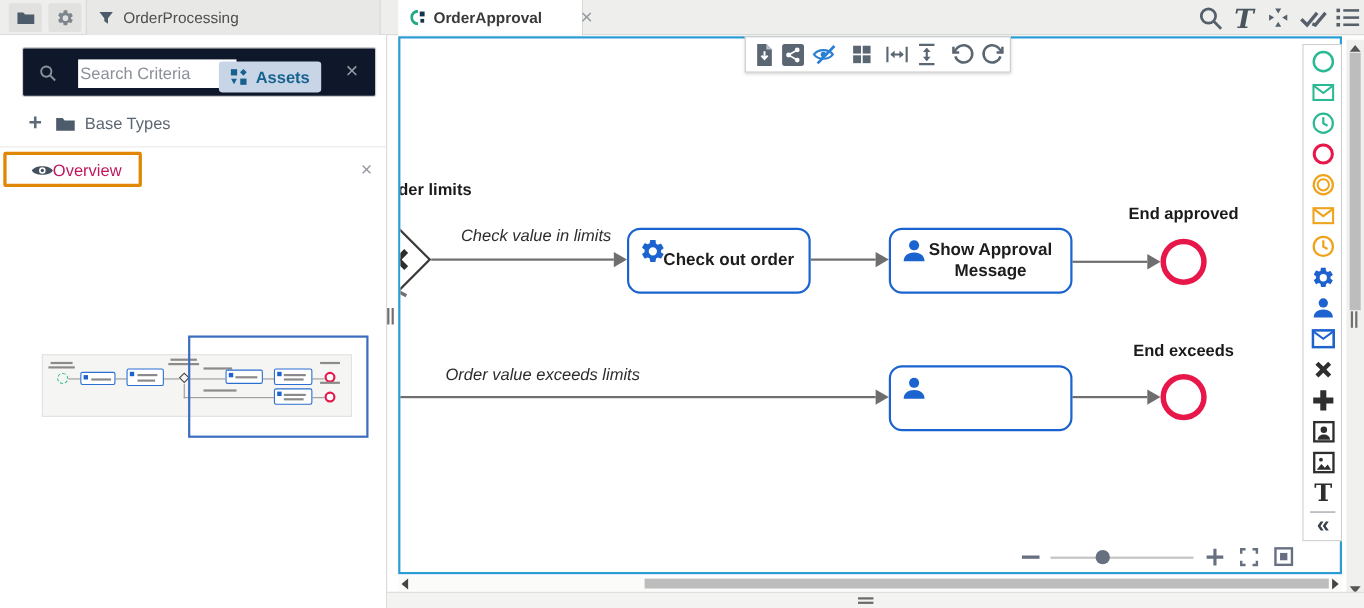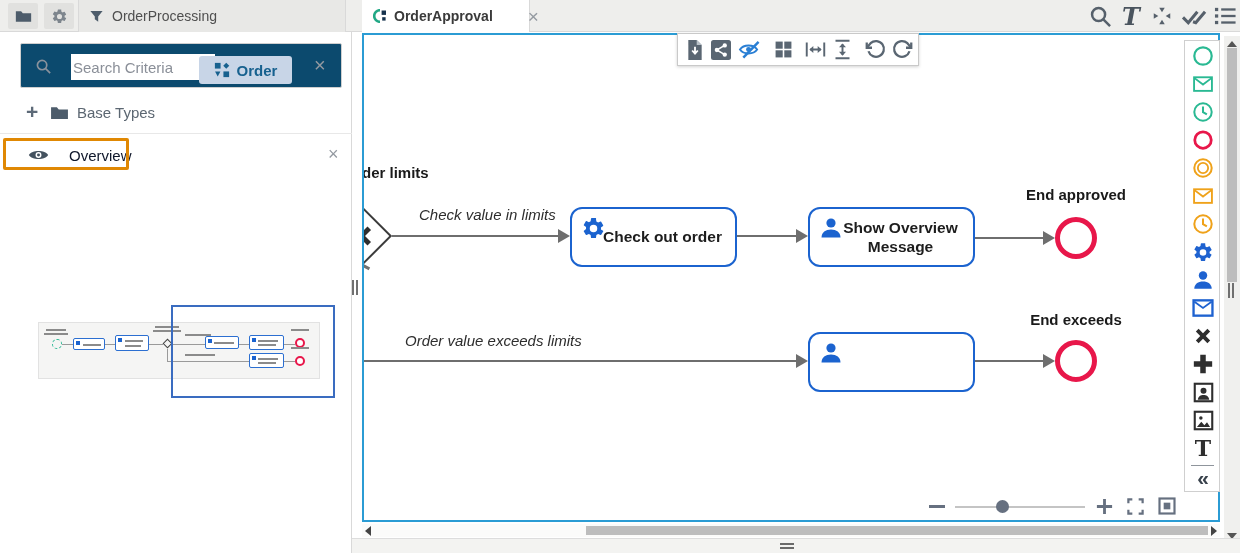--- a/index.html
+++ b/index.html
@@ -12,30 +12,30 @@
   .tbtn{position:absolute;top:3px;width:30px;height:26px;background:#e1e1df;border-radius:2px;display:flex;align-items:center;justify-content:center}
   #project-tab{position:absolute;left:78px;top:0;width:268px;height:32px;background:#e8e8e6;border-left:1px solid #d9d9d9;border-right:1px solid #d9d9d9;box-sizing:border-box;display:flex;align-items:center;gap:8px;padding-left:10px}
   #project-tab span{font-size:14px;color:#4f4f4f}
   
   #doc-tab{position:absolute;left:362px;top:0;width:168px;height:32px;background:#fff;border-right:1px solid #d9d9d9;box-sizing:border-box;display:flex;align-items:center;gap:7px;padding-left:11px}
   #doc-tab .lbl{font-size:14px;font-weight:bold;color:#3a3a3a}
   .closex{color:#949aa1;font-size:19px;line-height:1;font-weight:normal}
   #doc-tab .closex{margin-left:28px}
   
   #left-panel{position:absolute;left:0;top:32px;width:352px;height:521px;background:#fff;border-right:1px solid #d9d9d9;box-sizing:border-box}
-  #search-box{position:absolute;left:20px;top:11px;width:322px;height:45px;border:1px solid #cfcfcf;border-radius:2px;box-sizing:border-box;background:#0c4a6e}
+  #search-box{position:absolute;left:20px;top:11px;width:322px;height:45px;border:1px solid #cfcfcf;border-radius:2px;box-sizing:border-box;background:#0f172a}
   #search-input{position:absolute;left:50px;top:10px;width:140px;height:24px;border:none;outline:none;font-size:15px;color:#444;font-family:"Liberation Sans",sans-serif}
   #search-input::placeholder{color:#8a8f98}
   #assets-chip{position:absolute;left:178px;top:12px;width:93px;height:28px;background:#c8d5e7;border-radius:3px;display:flex;align-items:center;justify-content:center;gap:7px}
   #assets-chip span{font-size:15px;font-weight:bold;color:#17618f}
   #base-types-row{position:absolute;left:0;top:64px;width:352px;height:34px}
   #base-types-row .lbl{position:absolute;left:77px;top:8px;font-size:15px;color:#5c6772}
   #panel-divider{position:absolute;left:0;top:101px;width:352px;height:1px;background:#e8e8e8}
   #overview-row{position:absolute;left:0;top:102px;width:352px;height:40px}
-  #overview-row .lbl{position:absolute;left:69px;top:13px;font-size:15px;color:#0f172a}
+  #overview-row .lbl{position:absolute;left:48px;top:13px;font-size:15px;color:#be185d}
   #overview-highlight{position:absolute;left:3px;top:106px;width:126px;height:32px;border:3px solid #e08803;border-radius:2px;box-sizing:border-box}
   
   #minimap{position:absolute;left:38px;top:290px;width:282px;height:57px;background:#f5f5f4;border:1px solid #e2e2e2;box-sizing:border-box}
   .mm-task{position:absolute;border:1px solid #2c6fd1;background:#fff;border-radius:2px;box-sizing:border-box}
   .mm-bar{position:absolute;height:2px;background:#8b8b8b}
   .mm-line{position:absolute;background:#9a9a9a}
   .mm-dot{position:absolute;left:2px;top:2px;width:4px;height:4px;background:#1b63cf}
   #mm-viewport{position:absolute;left:171px;top:273px;width:164px;height:93px;border:2px solid #3a6cc0;box-sizing:border-box}
   .grip-v{position:absolute;width:2px;height:15px;background:#707070}
   .grip-h{position:absolute;width:14px;height:2px;background:#6a6a6a}
@@ -153,21 +153,21 @@
     <input id="search-input" type="text" placeholder="Search Criteria" style="">
     <div id="assets-chip">
       <span>
           <svg width="16" height="16" viewBox="0 0 18 18" fill="#17618f">
             <rect x="1" y="1" width="6.4" height="6.4"></rect>
             <path d="M13.8.8l3.4 3.4-3.4 3.4-3.4-3.4z"></path>
             <path d="M1.2 10.8h6l-3 5.6z"></path>
             <rect x="10.6" y="10.6" width="6.4" height="6.4"></rect>
           </svg>
         </span>
-      <span>Order</span>
+      <span>Assets</span>
     </div>
     <span class="abs closex" style="left:293px;top:11px;font-size:20px">×</span>
   </div>
 
   <div id="base-types-row">
     <span class="abs" style="left:26px;top:4px;font-size:21px;color:#5d6a78;font-weight:bold">+</span>
     <span class="abs" style="left:50px;top:9px">
         <svg width="19" height="15" viewBox="0 0 20 16">
           <path d="M1 2.5h6.2l2 2.3H19v10H1z" fill="#4d5c6b"></path>
         </svg>
@@ -276,21 +276,21 @@
       </span>
     <span class="tlabel">Check out order</span>
   </div>
   <div class="task" style="left:444px;top:172px">
     <span class="ticon">
         <svg width="24" height="24" viewBox="0 0 24 24" fill="#1b63cf">
           <circle cx="12" cy="7" r="4.6"></circle>
           <path d="M2.5 21.5c0-5.3 4.2-8 9.5-8s9.5 2.7 9.5 8z"></path>
         </svg>
       </span>
-    <span class="tlabel">Show Overview Message</span>
+    <span class="tlabel">Show Approval Message</span>
   </div>
   <div class="task" style="left:444px;top:297px">
     <span class="ticon">
         <svg width="24" height="24" viewBox="0 0 24 24" fill="#1b63cf">
           <circle cx="12" cy="7" r="4.6"></circle>
           <path d="M2.5 21.5c0-5.3 4.2-8 9.5-8s9.5 2.7 9.5 8z"></path>
         </svg>
       </span>
   </div>
 

